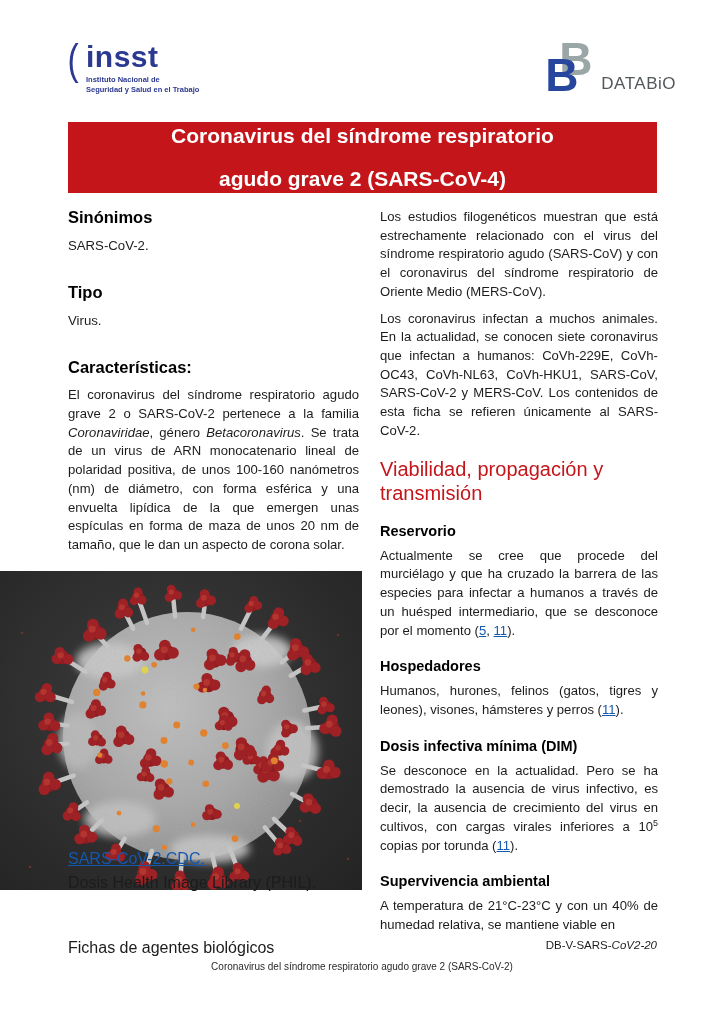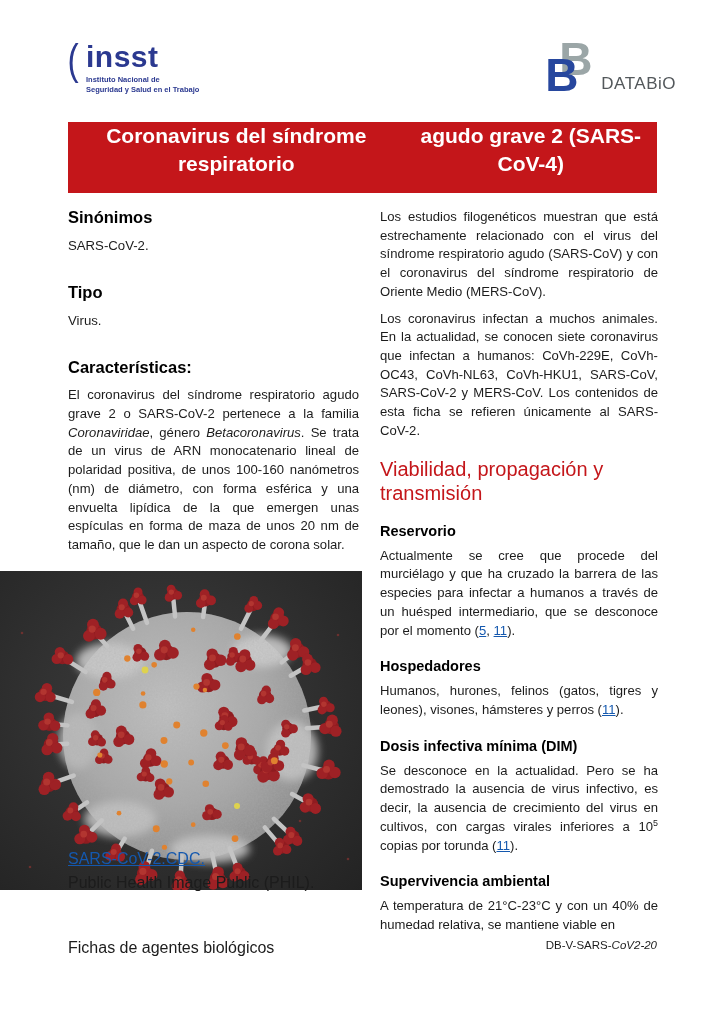--- a/index.html
+++ b/index.html
@@ -20,21 +20,21 @@
   .databio-logo { position:absolute; right:48px; top:40px; display:flex; align-items:flex-end; height:62px; }
   .big-b { position:relative; width:52px; height:62px; font-weight:bold; font-size:46px; line-height:1; }
   .b-gray  { position:absolute; left:14px; top:-4px; color:#9ba6a7; }
   .b-blue  { position:absolute; left:0px;  top:12px; color:#27479e; }
   .databio-text { font-size:17px; color:#53585b; letter-spacing:0.5px; padding-bottom:8px; margin-left:4px; }
 
   
   .banner {
     position:absolute; left:68px; top:122px; width:589px; height:71px;
     background:#c4161a; color:#ffffff; text-align:center;
-    display:flex; flex-direction:row; justify-content:center;
+    display:flex; flex-direction:column; justify-content:space-between;
     font-size:21px; font-weight:bold; line-height:1.35;
   }
 
   
   .col-left  { position:absolute; left:68px;  top:208px; width:291px; }
   .col-right { position:absolute; left:380px; top:208px; width:278px; }
 
   h2.sec { font-size:16.5px; font-weight:bold; color:#000; margin:28px 0 9px; }
   h2.sec.first { margin-top:0; }
   h3.sub { font-size:14.5px; font-weight:bold; color:#000; margin:18px 0 8px; }
@@ -454,21 +454,21 @@
         <circle cx="30" cy="296" r="1.3" fill="#7c3230" opacity="0.8"></circle>
         <circle cx="338" cy="64" r="1.3" fill="#7c3230" opacity="0.8"></circle>
         <circle cx="348" cy="288" r="1.3" fill="#7c3230" opacity="0.8"></circle>
         <circle cx="22" cy="62" r="1.3" fill="#7c3230" opacity="0.8"></circle>
         <circle cx="300" cy="250" r="1.3" fill="#7c3230" opacity="0.8"></circle>
       </svg>
   </div>
 
   <div class="caption">
     <div class="caption-link">SARS-CoV-2.CDC.</div>
-    <div class="caption-plain">Public Health Image Public (PHIL).</div>
+    <div class="caption-plain">Dosis Health Image Library (PHIL).</div>
   </div>
 
   <div class="col-right">
     <p class="body">Los estudios filogenéticos muestran que está estrechamente relacionado con el virus del síndrome respiratorio agudo (SARS-CoV) y con el coronavirus del síndrome respiratorio de Oriente Medio (MERS-CoV).</p>
     <p class="body">Los coronavirus infectan a muchos animales. En la actualidad, se conocen siete coronavirus que infectan a humanos: CoVh-229E, CoVh-OC43, CoVh-NL63, CoVh-HKU1, SARS-CoV, SARS-CoV-2 y MERS-CoV. Los contenidos de esta ficha se refieren únicamente al SARS-CoV-2.</p>
 
     <h1 class="red">Viabilidad, propagación y transmisión</h1>
 
     <h3 class="sub">Reservorio</h3>
     <p class="body"><span>Actualmente se cree que procede del murciélago y que ha cruzado la barrera de las especies para infectar a humanos a través de un huésped intermediario, que se desconoce por el momento (</span><span class="run-link">5</span><span>, </span><span class="run-link">11</span><span>).</span></p>
@@ -478,14 +478,15 @@
 
     <h3 class="sub">Dosis infectiva mínima (DIM)</h3>
     <p class="body"><span>Se desconoce en la actualidad. Pero se ha demostrado la ausencia de virus infectivo, es decir, la ausencia de crecimiento del virus en cultivos, con cargas virales inferiores a 10</span><span class="run-sup">5</span><span> copias por torunda (</span><span class="run-link">11</span><span>).</span></p>
 
     <h3 class="sub">Supervivencia ambiental</h3>
     <p class="body">A temperatura de 21°C-23°C y con un 40% de humedad relativa, se mantiene viable en</p>
   </div>
 
   <div class="footer-left">Fichas de agentes biológicos</div>
   <div class="footer-right"><span>DB-V-SARS-</span><span class="run-i">CoV2-20</span></div>
+  <div class="footer-center">Coronavirus del síndrome respiratorio agudo grave 2 (SARS-CoV-2)</div>
 
 </div>
 
 </body></html>

